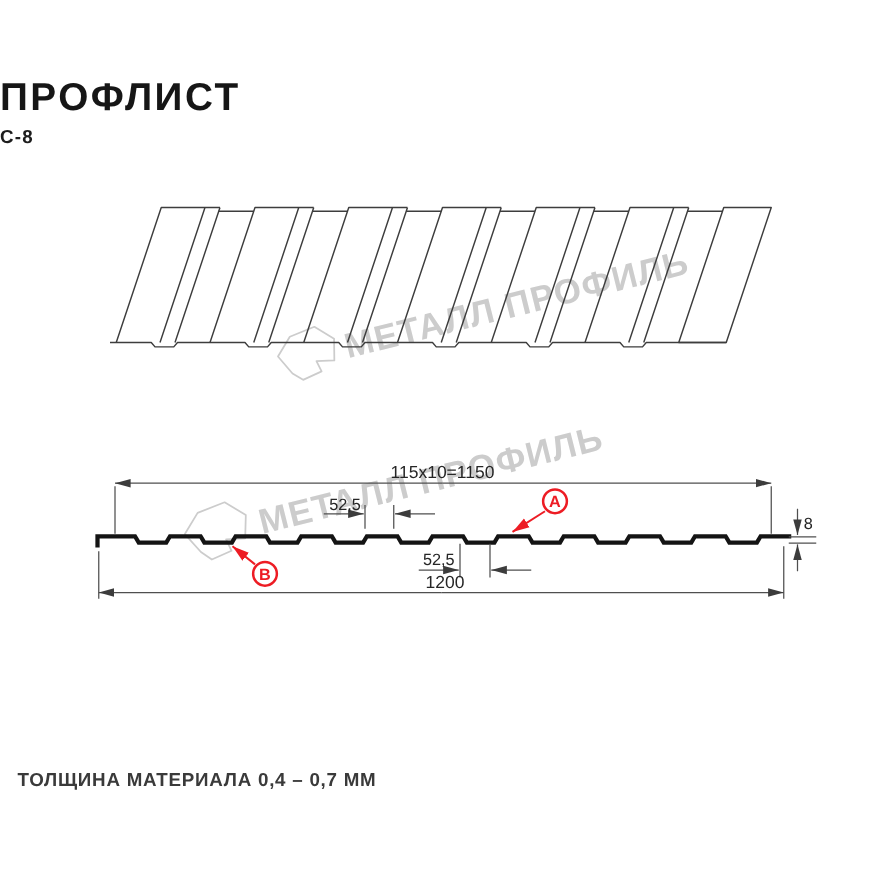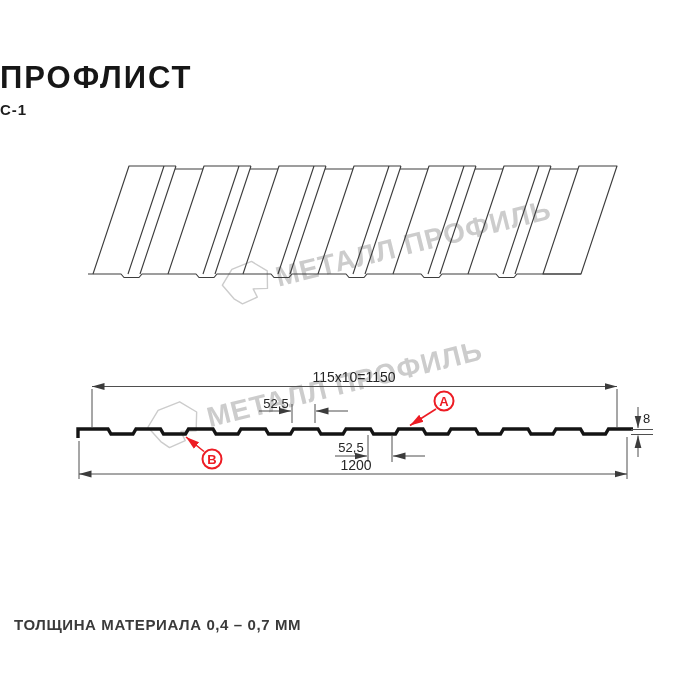--- a/index.html
+++ b/index.html
@@ -32,21 +32,21 @@
   #arrB path{fill:#3c3c3c;}
   #arrR path{fill:var(--red);}
 </style>
 </head>
 <body>
 
 <div class="page">
 
   <div class="hdr">
     <h1>ПРОФЛИСТ</h1>
-    <div class="sub">С-1</div>
+    <div class="sub">С-8</div>
   </div>
 
   <svg class="canvas" width="700" height="700" viewBox="0 0 700 700">
     <defs>
       <marker id="arrB" markerUnits="userSpaceOnUse" markerWidth="13" markerHeight="10" refX="12.5" refY="5" orient="auto">
         <path d="M12.5,5 L0,1.6 L0,8.4 Z"></path>
       </marker>
       <marker id="arrR" markerUnits="userSpaceOnUse" markerWidth="14" markerHeight="11" refX="13.5" refY="5.5" orient="auto">
         <path d="M13.5,5.5 L0,1.4 L0,9.6 Z"></path>
       </marker>

